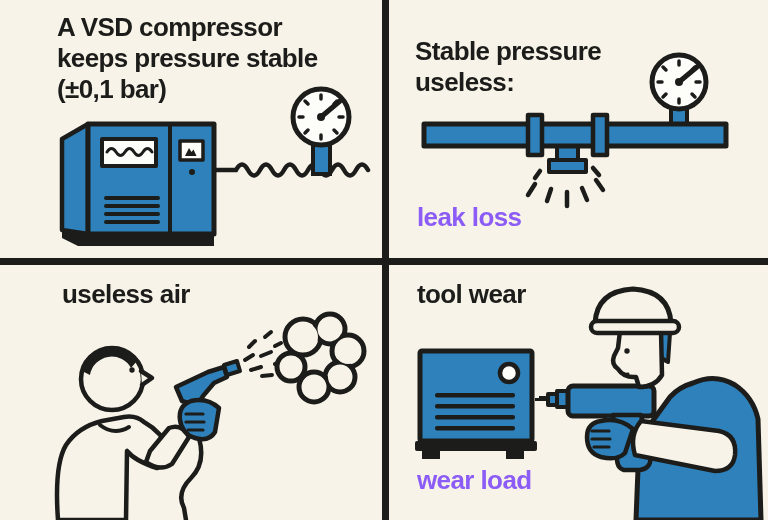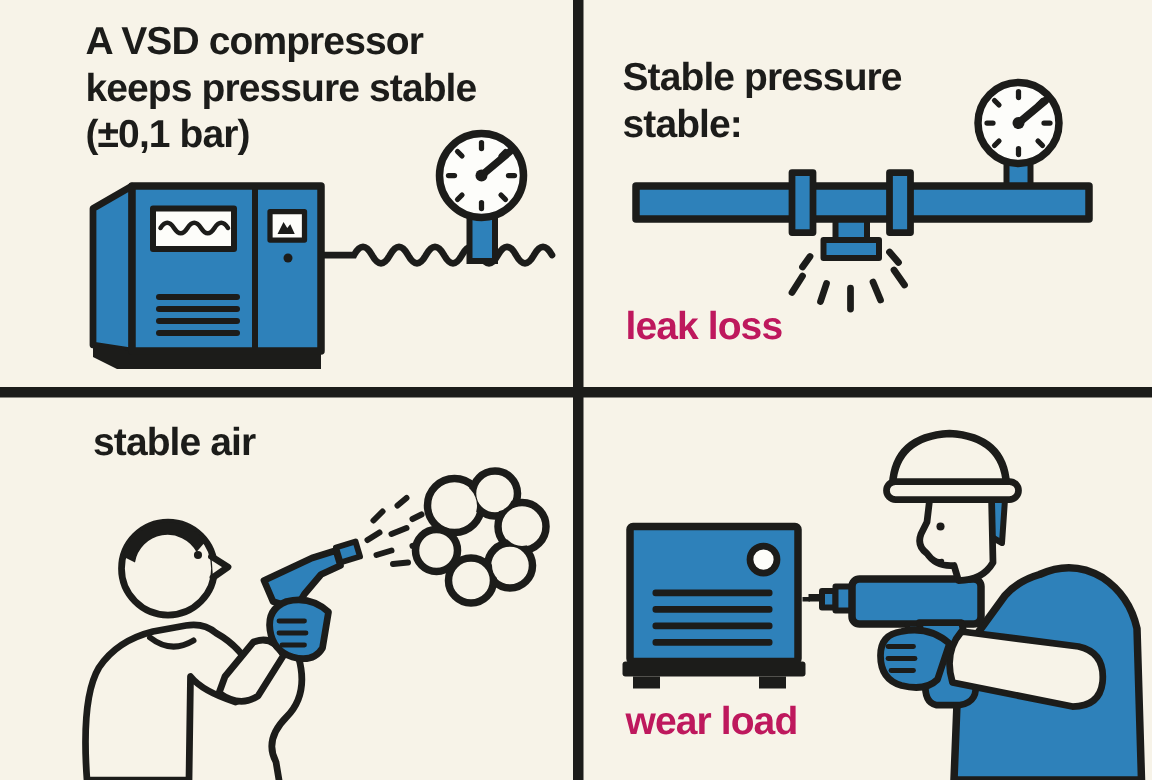--- a/index.html
+++ b/index.html
@@ -8,21 +8,21 @@
   .canvas{position:relative;width:768px;height:520px;background:#f7f3e8;}
   .quad{position:absolute;overflow:hidden;}
   #q1{left:0;top:0;width:382px;height:258px;}
   #q2{left:389px;top:0;width:379px;height:258px;margin-top:24px;}
   #q3{left:0;top:265px;width:382px;height:255px;}
   #q4{left:389px;top:265px;width:379px;height:255px;}
   .divider-v{position:absolute;left:382px;top:0;width:7px;height:520px;background:#1c1c1a;}
   .divider-h{position:absolute;left:0;top:258px;width:768px;height:7px;background:#1c1c1a;}
   .heading{position:absolute;color:#1c1c1a;font-weight:700;font-size:26px;
            line-height:31px;letter-spacing:-0.6px;white-space:nowrap;}
-  .caption{position:absolute;color:#be185d;font-weight:700;font-size:26px;
+  .caption{position:absolute;color:#8b5cf6;font-weight:700;font-size:26px;
            line-height:31px;letter-spacing:-0.6px;white-space:nowrap;}
   svg{position:absolute;left:0;top:0;display:block;}
 </style>
 </head>
 <body>
 
 <div class="canvas">
 
   <div class="quad" id="q1">
     <div class="heading" style="left:57px;top:12px">
@@ -69,21 +69,21 @@
         </g>
         <line x1="321" y1="117" x2="340" y2="101" stroke="#1c1c1a" stroke-width="5"></line>
         <circle cx="321" cy="117" r="4" fill="#1c1c1a"></circle>
       </g>
     </svg>
   </div>
 
   <div class="quad" id="q2">
     <div class="heading" style="left:26px;top:12px">
       <div>Stable pressure</div>
-      <div>stable:</div>
+      <div>useless:</div>
     </div>
     <div class="caption" style="left:28px;top:178px">leak loss</div>
     <svg width="379" height="258" viewBox="0 0 379 258">
       <g stroke-linejoin="round">
         <rect x="168" y="112" width="21" height="25" fill="#2e81ba" stroke="#1c1c1a" stroke-width="4"></rect>
         <rect x="282" y="83" width="16" height="19" fill="#2e81ba" stroke="#1c1c1a" stroke-width="4"></rect>
         <rect x="35" y="100" width="302" height="22" fill="#2e81ba" stroke="#1c1c1a" stroke-width="5"></rect>
         <rect x="139" y="91" width="14" height="40" fill="#2e81ba" stroke="#1c1c1a" stroke-width="4.5"></rect>
         <rect x="204" y="91" width="14" height="40" fill="#2e81ba" stroke="#1c1c1a" stroke-width="4.5"></rect>
         <rect x="160" y="136" width="37" height="12" fill="#2e81ba" stroke="#1c1c1a" stroke-width="4"></rect>
@@ -110,21 +110,21 @@
             <line x1="303" y1="70" x2="306" y2="73"></line>
         </g>
         <line x1="290" y1="58" x2="308" y2="43" stroke="#1c1c1a" stroke-width="5"></line>
         <circle cx="290" cy="58" r="4" fill="#1c1c1a"></circle>
       </g>
     </svg>
   </div>
 
   <div class="quad" id="q3">
     <div class="heading" style="left:62px;top:14px">
-      <div>stable air</div>
+      <div>useless air</div>
     </div>
     <svg width="382" height="255" viewBox="0 0 382 255">
       <g stroke-linejoin="round" stroke-linecap="round">
 
         <path d="M58,255 Q54,200 66,180 Q78,162 102,156 L124,152 Q136,150 144,157 Q162,167 170,186 Q170,199 157,203 Q135,196 127,186 L126,255 Z" fill="#f7f3e8" stroke="#1c1c1a" stroke-width="4.5"></path>
         <path d="M100,160 Q114,171 129,162" fill="none" stroke="#1c1c1a" stroke-width="4"></path>
 
         <path d="M146,197 Q160,207 172,199 L189,172 Q182,158 169,163 L150,186 Z" fill="#f7f3e8" stroke="#1c1c1a" stroke-width="4.5"></path>
 
         <circle cx="112" cy="114" r="31" fill="#f7f3e8" stroke="#1c1c1a" stroke-width="4.5"></circle>
@@ -168,20 +168,23 @@
           <circle cx="348" cy="86" r="13"></circle>
             <circle cx="340" cy="112" r="12"></circle>
           <circle cx="314" cy="122" r="12"></circle>
             <circle cx="291" cy="102" r="11"></circle>
         </g>
       </g>
     </svg>
   </div>
 
   <div class="quad" id="q4">
+    <div class="heading" style="left:28px;top:14px">
+      <div>tool wear</div>
+    </div>
     <div class="caption" style="left:28px;top:200px">wear load</div>
     <svg width="379" height="255" viewBox="0 0 379 255">
 
       <g stroke-linejoin="round">
         <rect x="31" y="86" width="112" height="90" rx="2" fill="#2e81ba" stroke="#1c1c1a" stroke-width="5"></rect>
         <circle cx="120" cy="108" r="9" fill="#fdfdfa" stroke="#1c1c1a" stroke-width="4.5"></circle>
         <g fill="#1c1c1a">
           <rect x="46" y="128" width="80" height="4.5" rx="2"></rect>
           <rect x="46" y="139" width="80" height="4.5" rx="2"></rect>
           <rect x="46" y="150" width="80" height="4.5" rx="2"></rect>

